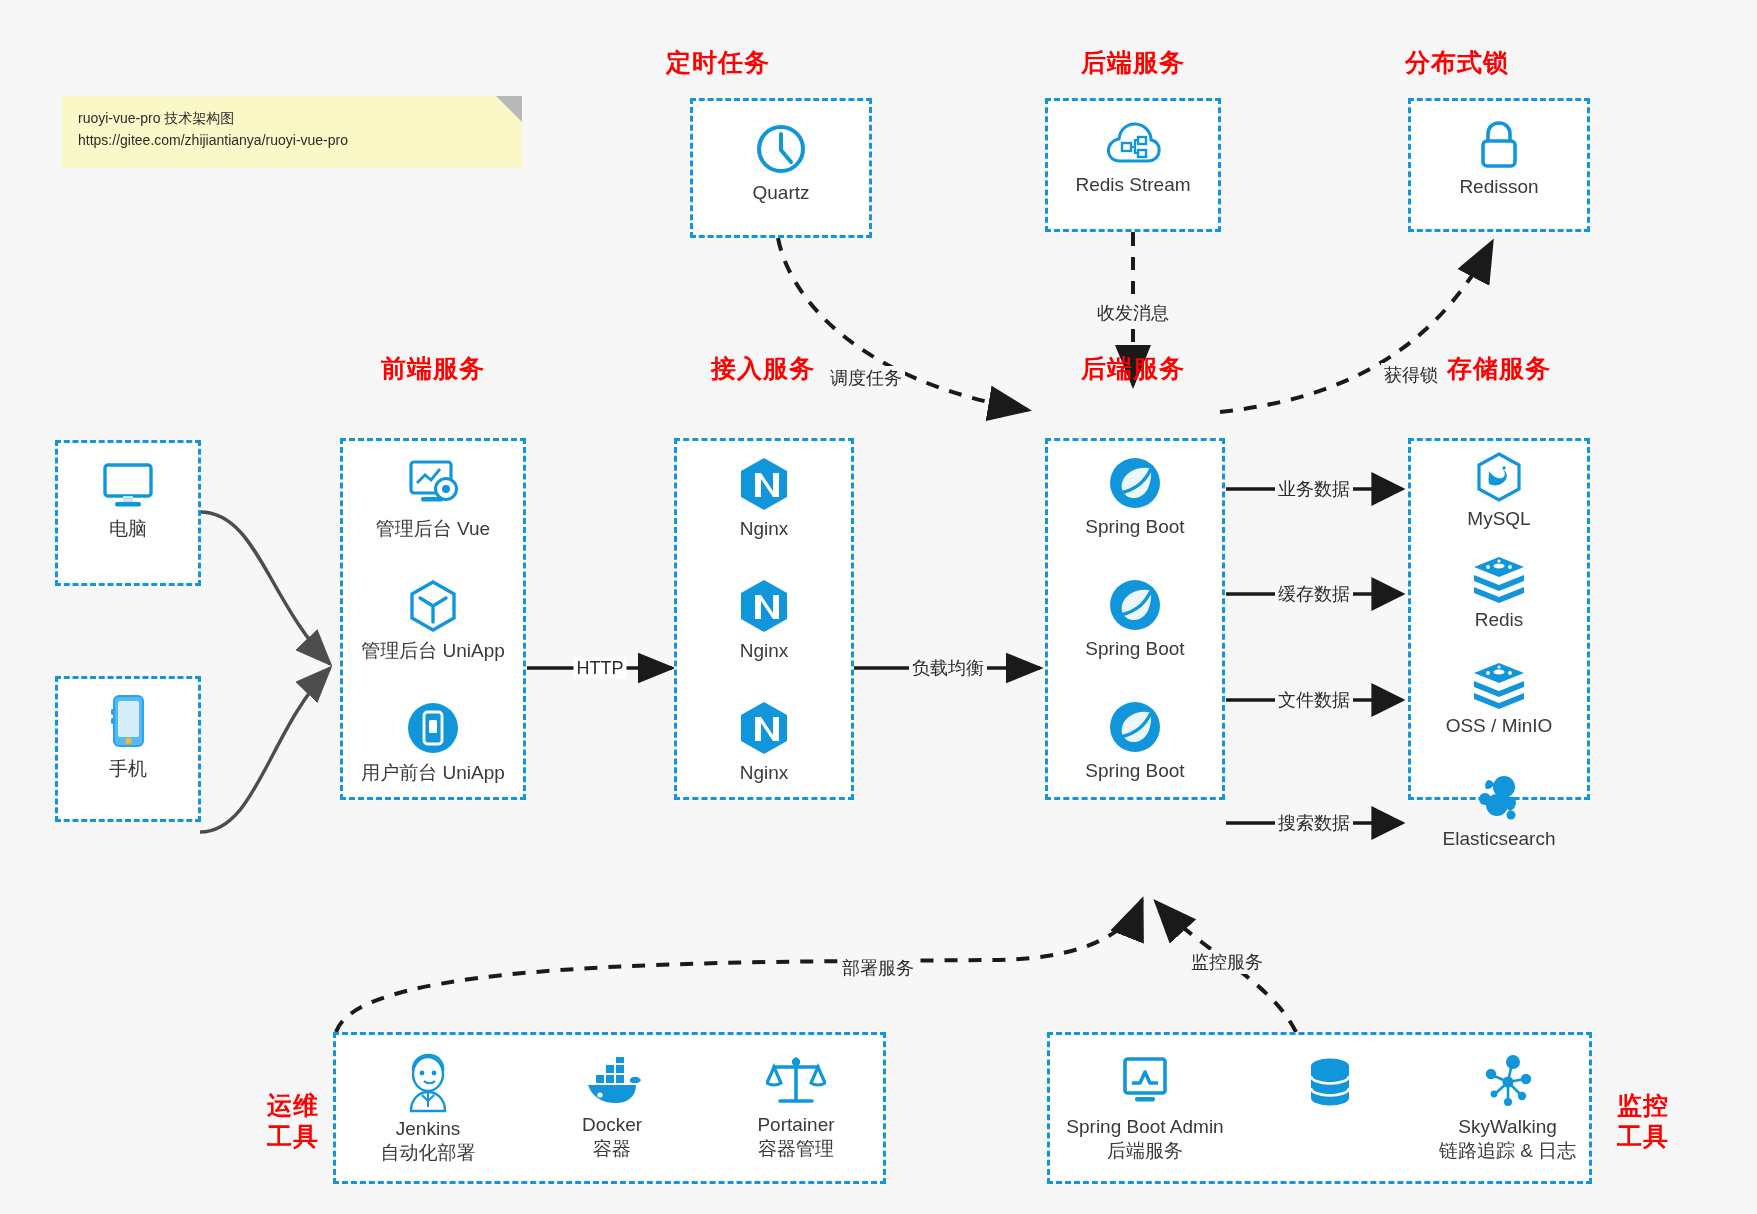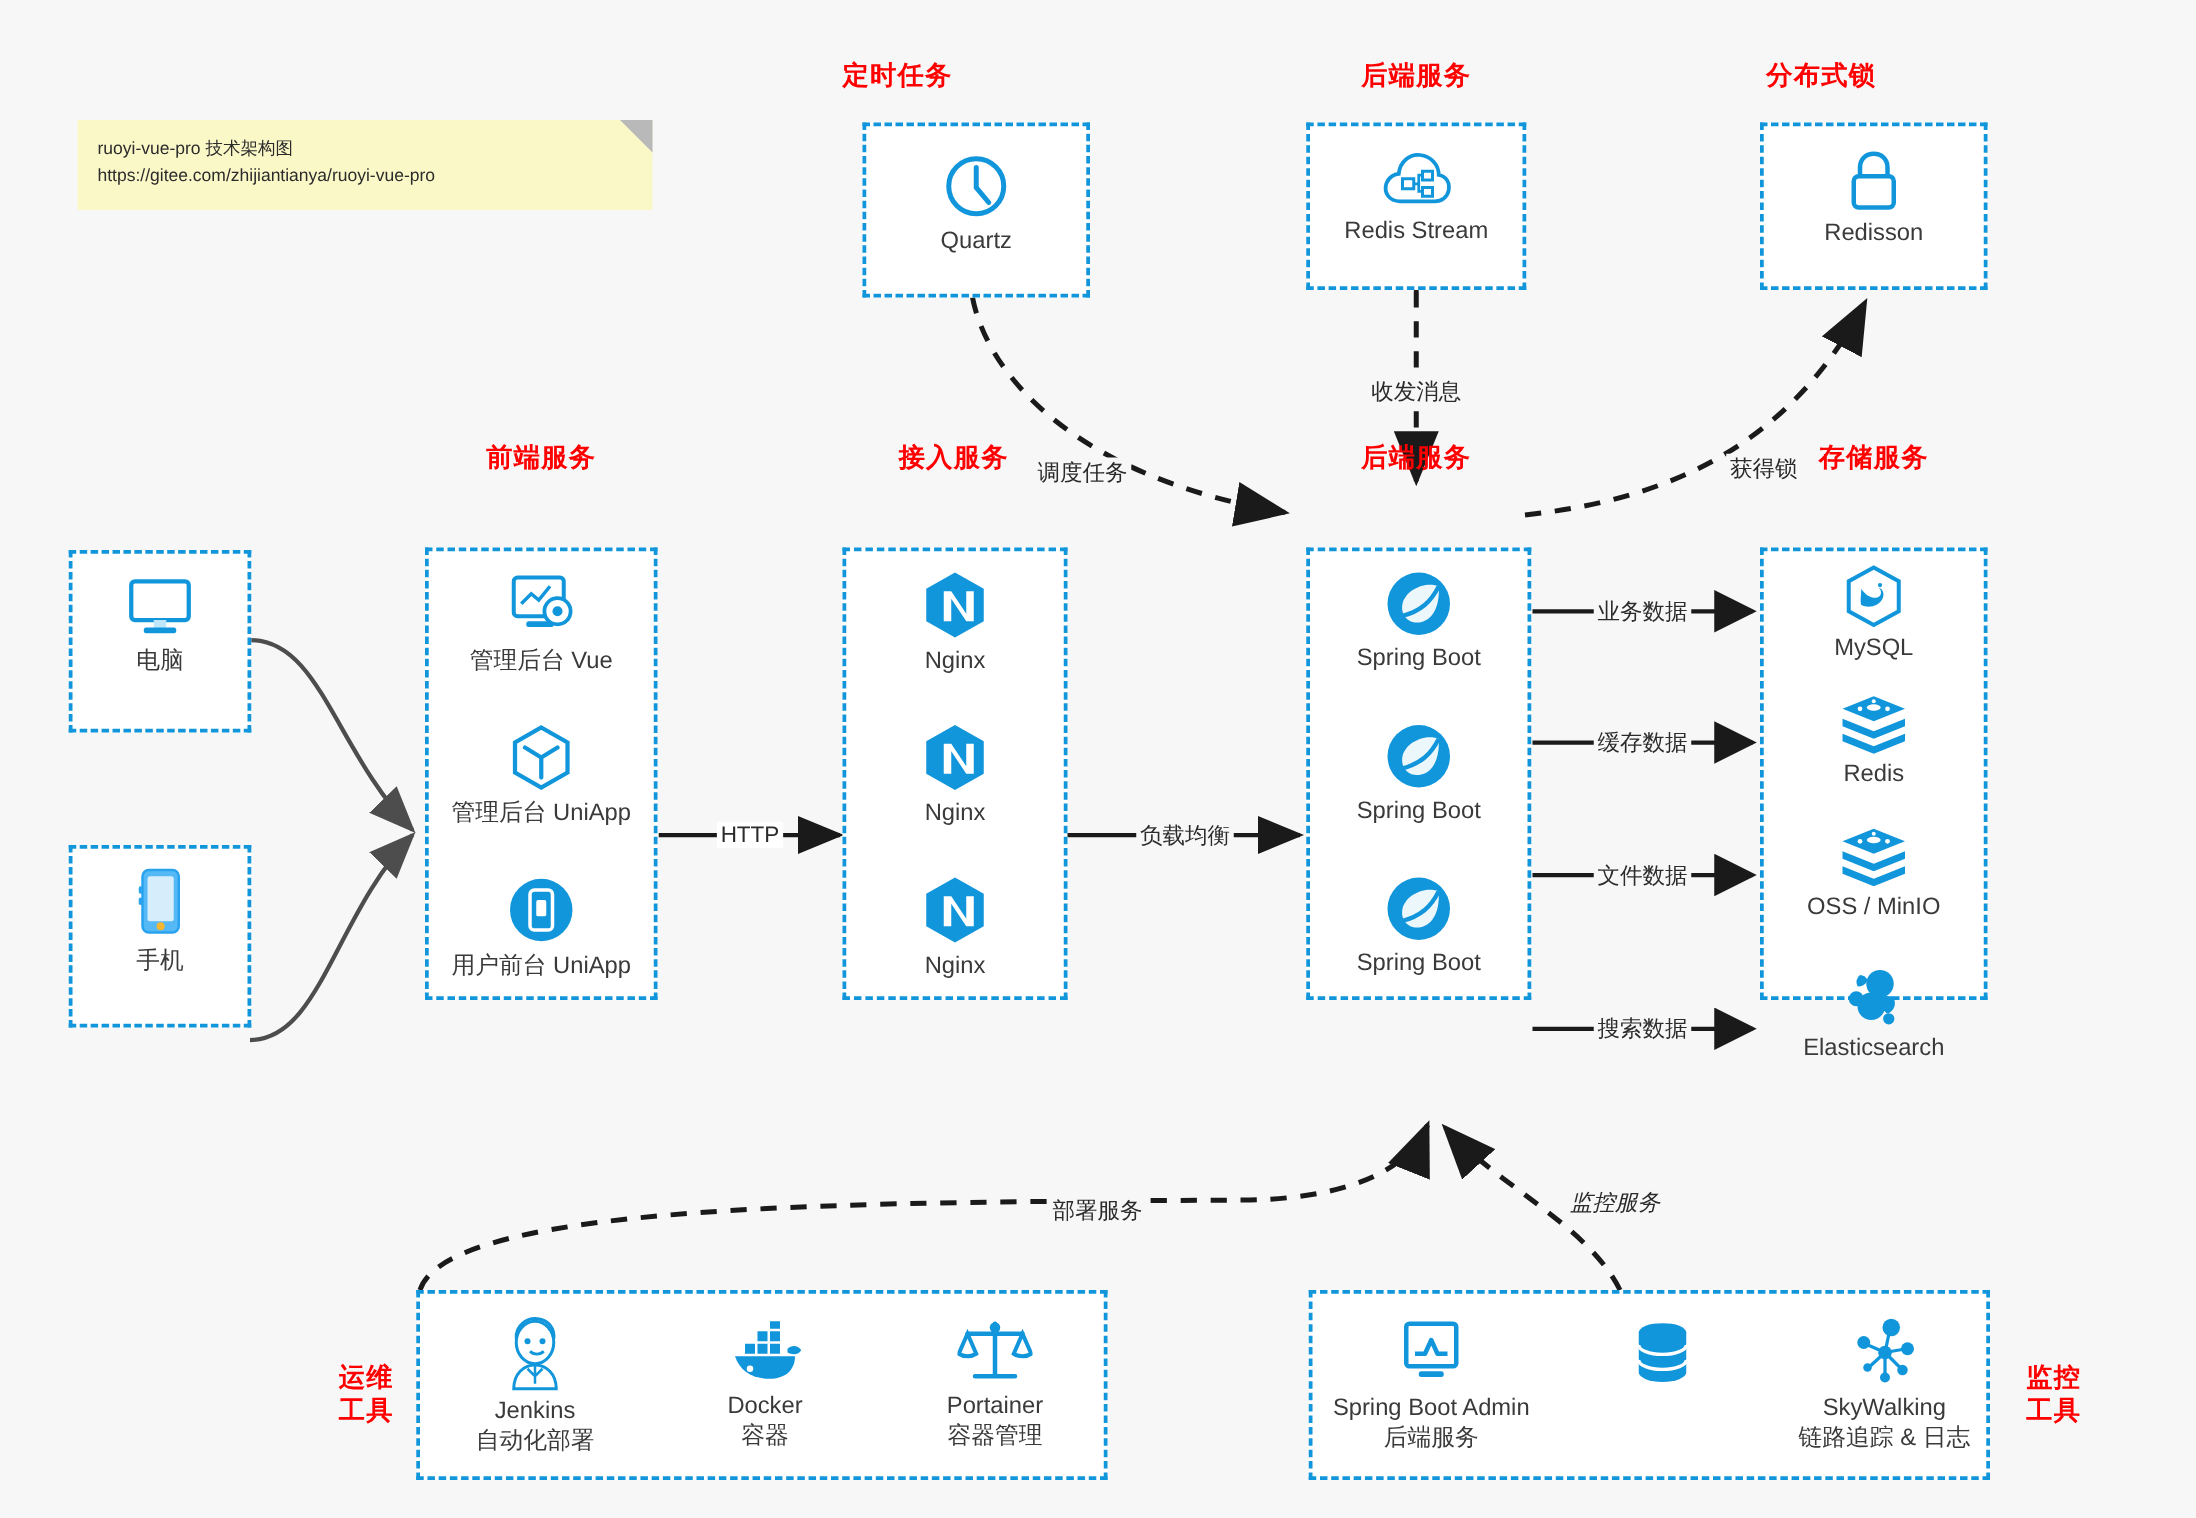--- a/index.html
+++ b/index.html
@@ -17,21 +17,21 @@
   .gbox{
     position:absolute;
     border:3px dashed #1296db;
     background:#ffffff;
     box-sizing:border-box;
   }
   .gtitle{
     position:absolute;
     color:#ff0000;
     font-weight:bold;
-    font-size:21px;
+    font-size:25px;
     letter-spacing:1px;
     text-align:center;
     white-space:nowrap;
   }
   .gtitle.side{
     line-height:1.25;
     white-space:normal;
     width:62px;
   }
 
@@ -423,15 +423,15 @@
   <div class="elabel onwhite" style="left:600px;top:668px;">HTTP</div>
   <div class="elabel" style="left:948px;top:668px;">负载均衡</div>
   <div class="elabel" style="left:866px;top:378px;">调度任务</div>
   <div class="elabel" style="left:1133px;top:313px;">收发消息</div>
   <div class="elabel" style="left:1411px;top:375px;">获得锁</div>
   <div class="elabel" style="left:1314px;top:489px;">业务数据</div>
   <div class="elabel" style="left:1314px;top:594px;">缓存数据</div>
   <div class="elabel" style="left:1314px;top:700px;">文件数据</div>
   <div class="elabel" style="left:1314px;top:823px;">搜索数据</div>
   <div class="elabel" style="left:878px;top:968px;">部署服务</div>
-  <div class="elabel" style="left:1292px;top:962px;font-style:italic;">监控服务</div>
+  <div class="elabel" style="left:1227px;top:962px;">监控服务</div>
 
 </div>
 
 </body></html>

